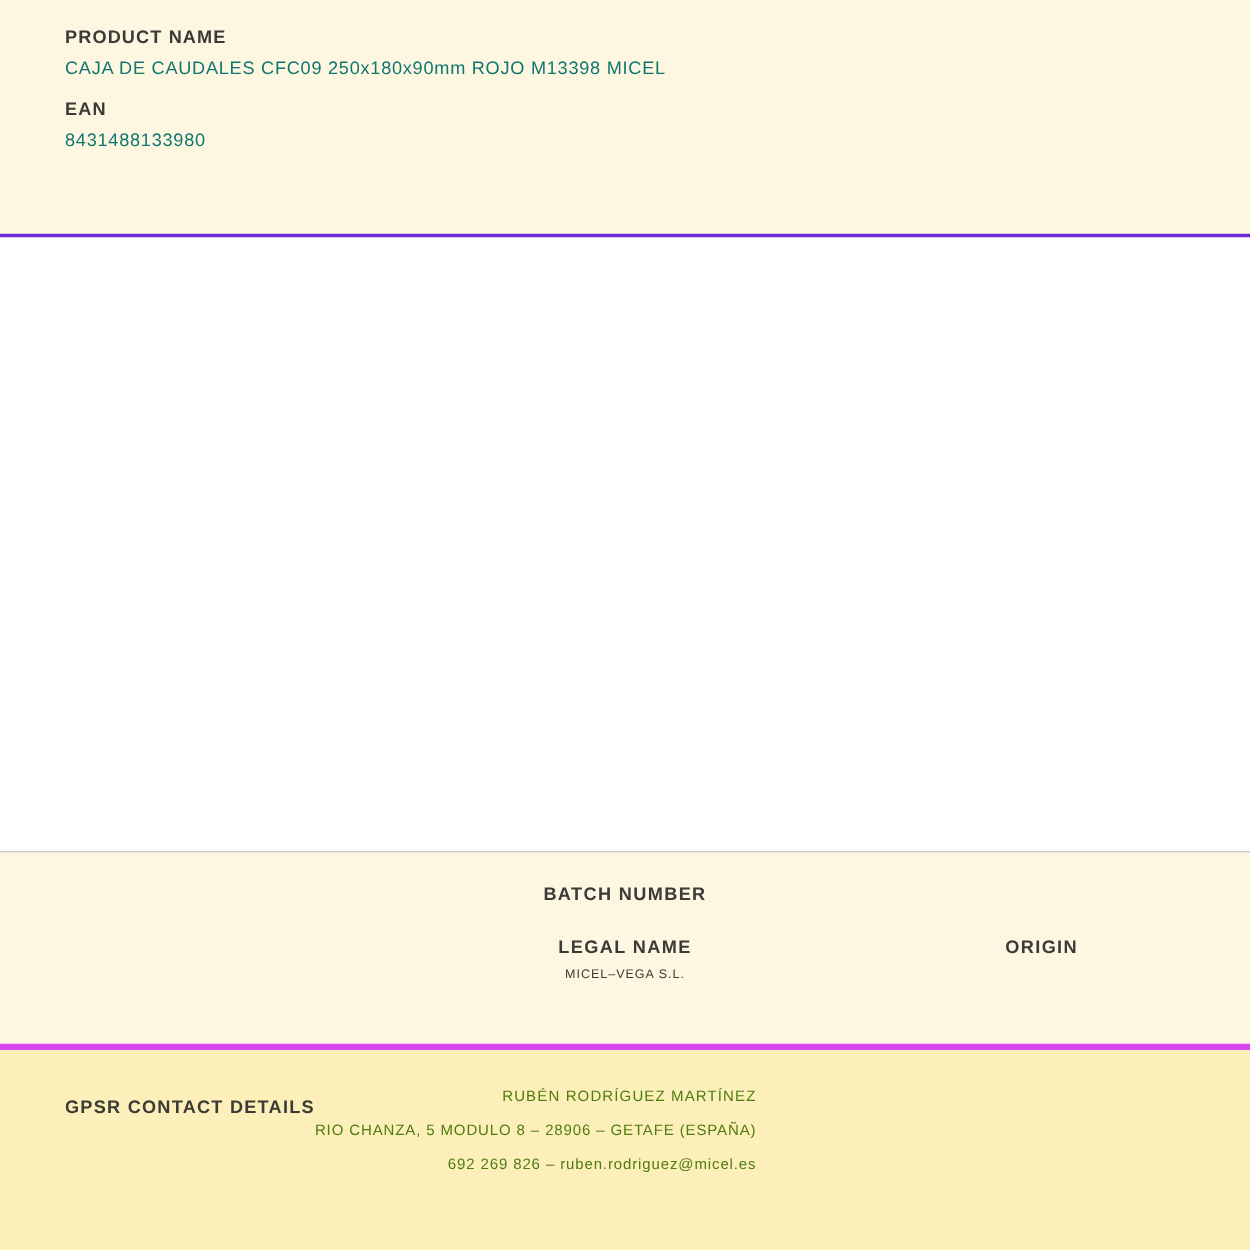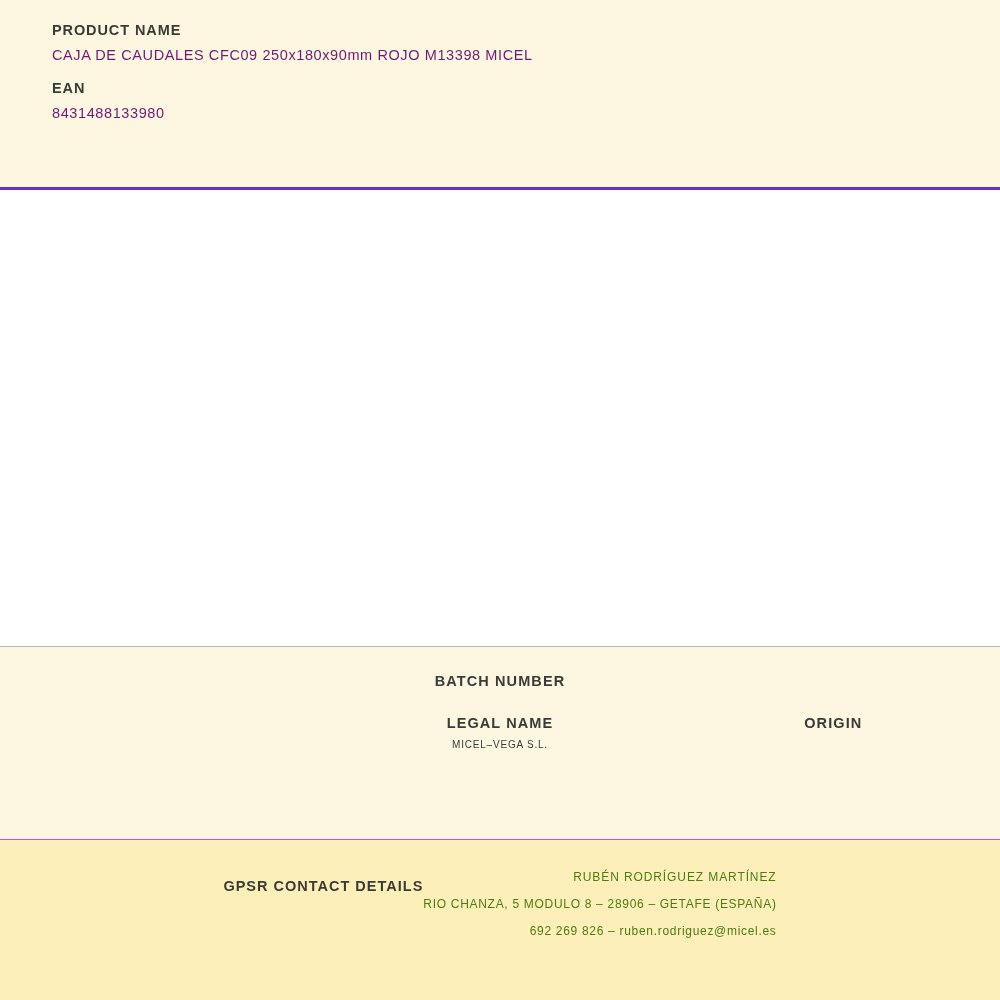--- a/index.html
+++ b/index.html
@@ -33,41 +33,41 @@
   .field-label {
     font-size: 14.5px;
     font-weight: bold;
     letter-spacing: 0.9px;
     color: #3b3b36;
     margin: 0 0 9px 0;
   }
   .field-value {
     font-size: 14.5px;
     letter-spacing: 0.6px;
-    color: #701a75;
+    color: #0f766e;
     margin: 0;
   }
   .field-group + .field-group {
     margin-top: 17px;
   }
 
   
   .media-area {
     flex: 1 1 auto;
     background: #ffffff;
     border-bottom: 1px solid #b9b7ad;
   }
 
   
   .trace-block {
     background: #fdf6e1;
-    border-bottom: 1px solid #d946ef;
+    border-bottom: 5px solid #d946ef;
     padding: 26px 0 20px 0;
     box-sizing: border-box;
-    height: 193px;
+    height: 158px;
   }
   .trace-row {
     display: flex;
     width: 100%;
   }
   .trace-cell {
     width: 33.333%;
     text-align: center;
     box-sizing: border-box;
     padding: 0 10px;
@@ -90,21 +90,21 @@
   .trace-row.second {
   }
 
   
   .gpsr-block {
     background: #fdefb9;
     padding: 24px 52px 22px 52px;
     box-sizing: border-box;
     display: flex;
     align-items: flex-start;
-    justify-content: center;
+    justify-content: flex-start;
     height: 160px;
   }
   .gpsr-title {
     font-size: 14.5px;
     font-weight: bold;
     letter-spacing: 1px;
     color: #3b3b36;
     padding-top: 14px;
     white-space: nowrap;
   }

